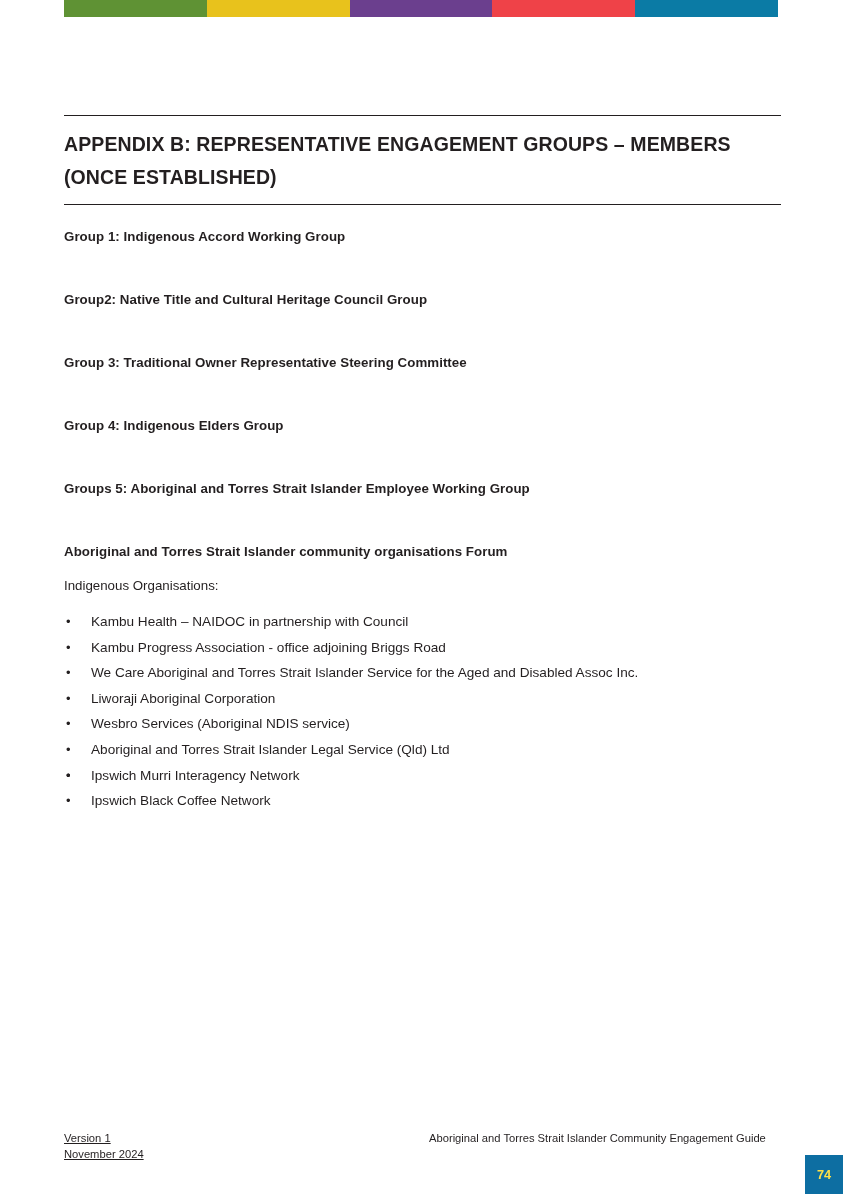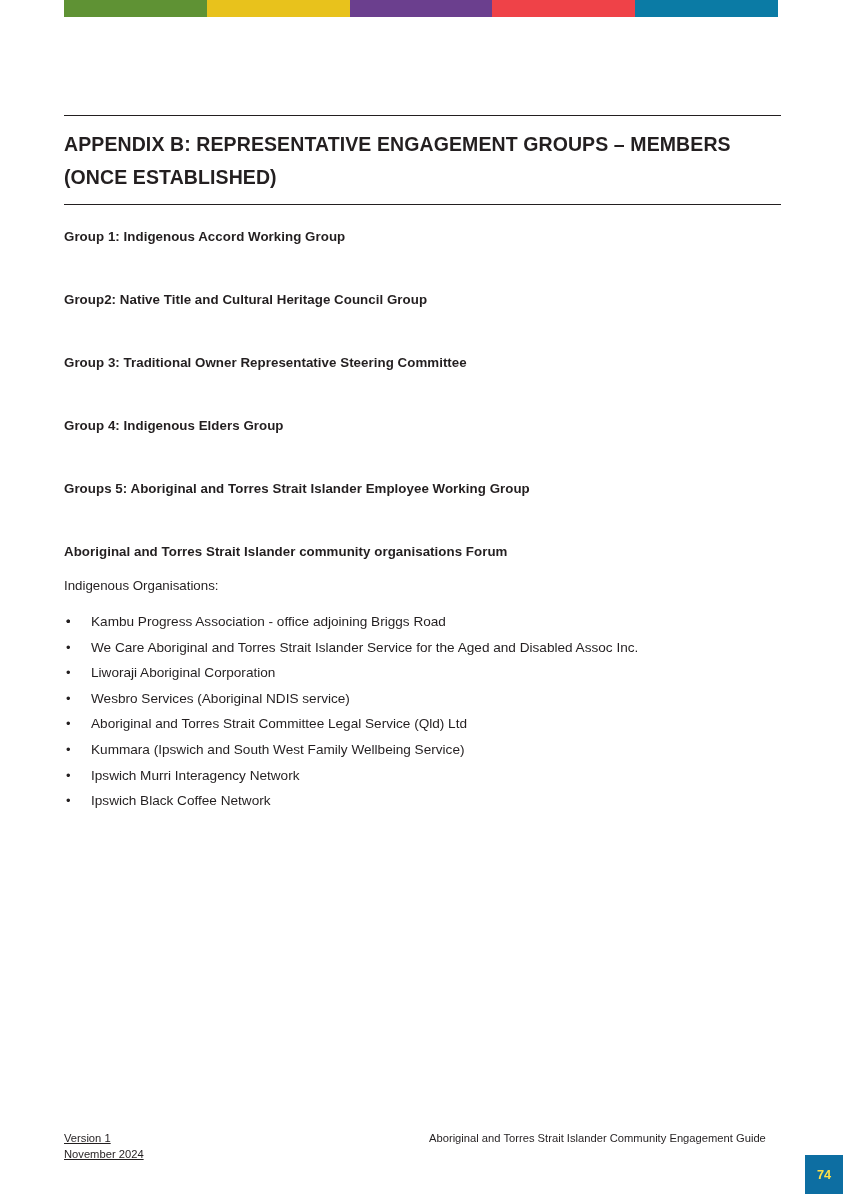--- a/index.html
+++ b/index.html
@@ -162,27 +162,27 @@
     <div class="group-line">Group 1: Indigenous Accord Working Group</div>
     <div class="group-line">Group2: Native Title and Cultural Heritage Council Group</div>
     <div class="group-line">Group 3: Traditional Owner Representative Steering Committee</div>
     <div class="group-line">Group 4: Indigenous Elders Group</div>
     <div class="group-line">Groups 5: Aboriginal and Torres Strait Islander Employee Working Group</div>
 
     <div class="forum-heading">Aboriginal and Torres Strait Islander community organisations Forum</div>
     <div class="sub-label">Indigenous Organisations:</div>
 
     <ul class="org-list">
-      <li><span class="bullet">•</span></li>
+      <li><span class="bullet">•</span><span>Kambu Health – NAIDOC in partnership with Council</span></li>
       <li><span class="bullet">•</span><span>Kambu Progress Association - office adjoining Briggs Road</span></li>
       <li><span class="bullet">•</span><span>We Care Aboriginal and Torres Strait Islander Service for the Aged and Disabled Assoc Inc.</span></li>
       <li><span class="bullet">•</span><span>Liworaji Aboriginal Corporation</span></li>
       <li><span class="bullet">•</span><span>Wesbro Services (Aboriginal NDIS service)</span></li>
-      <li><span class="bullet">•</span><span>Aboriginal and Torres Strait Committee Legal Service (Qld) Ltd</span></li>
-      <li><span class="bullet">•</span><span>Kummara (Ipswich and South West Family Wellbeing Service)</span></li>
+      <li><span class="bullet">•</span><span>Aboriginal and Torres Strait Islander Legal Service (Qld) Ltd</span></li>
+      <li><span class="bullet">•</span></li>
       <li><span class="bullet">•</span><span>Ipswich Murri Interagency Network</span></li>
       <li><span class="bullet">•</span><span>Ipswich Black Coffee Network</span></li>
     </ul>
 
   </div>
 
   <div class="footer-left">
     <div>Version 1</div>
     <div>November 2024</div>
   </div>

